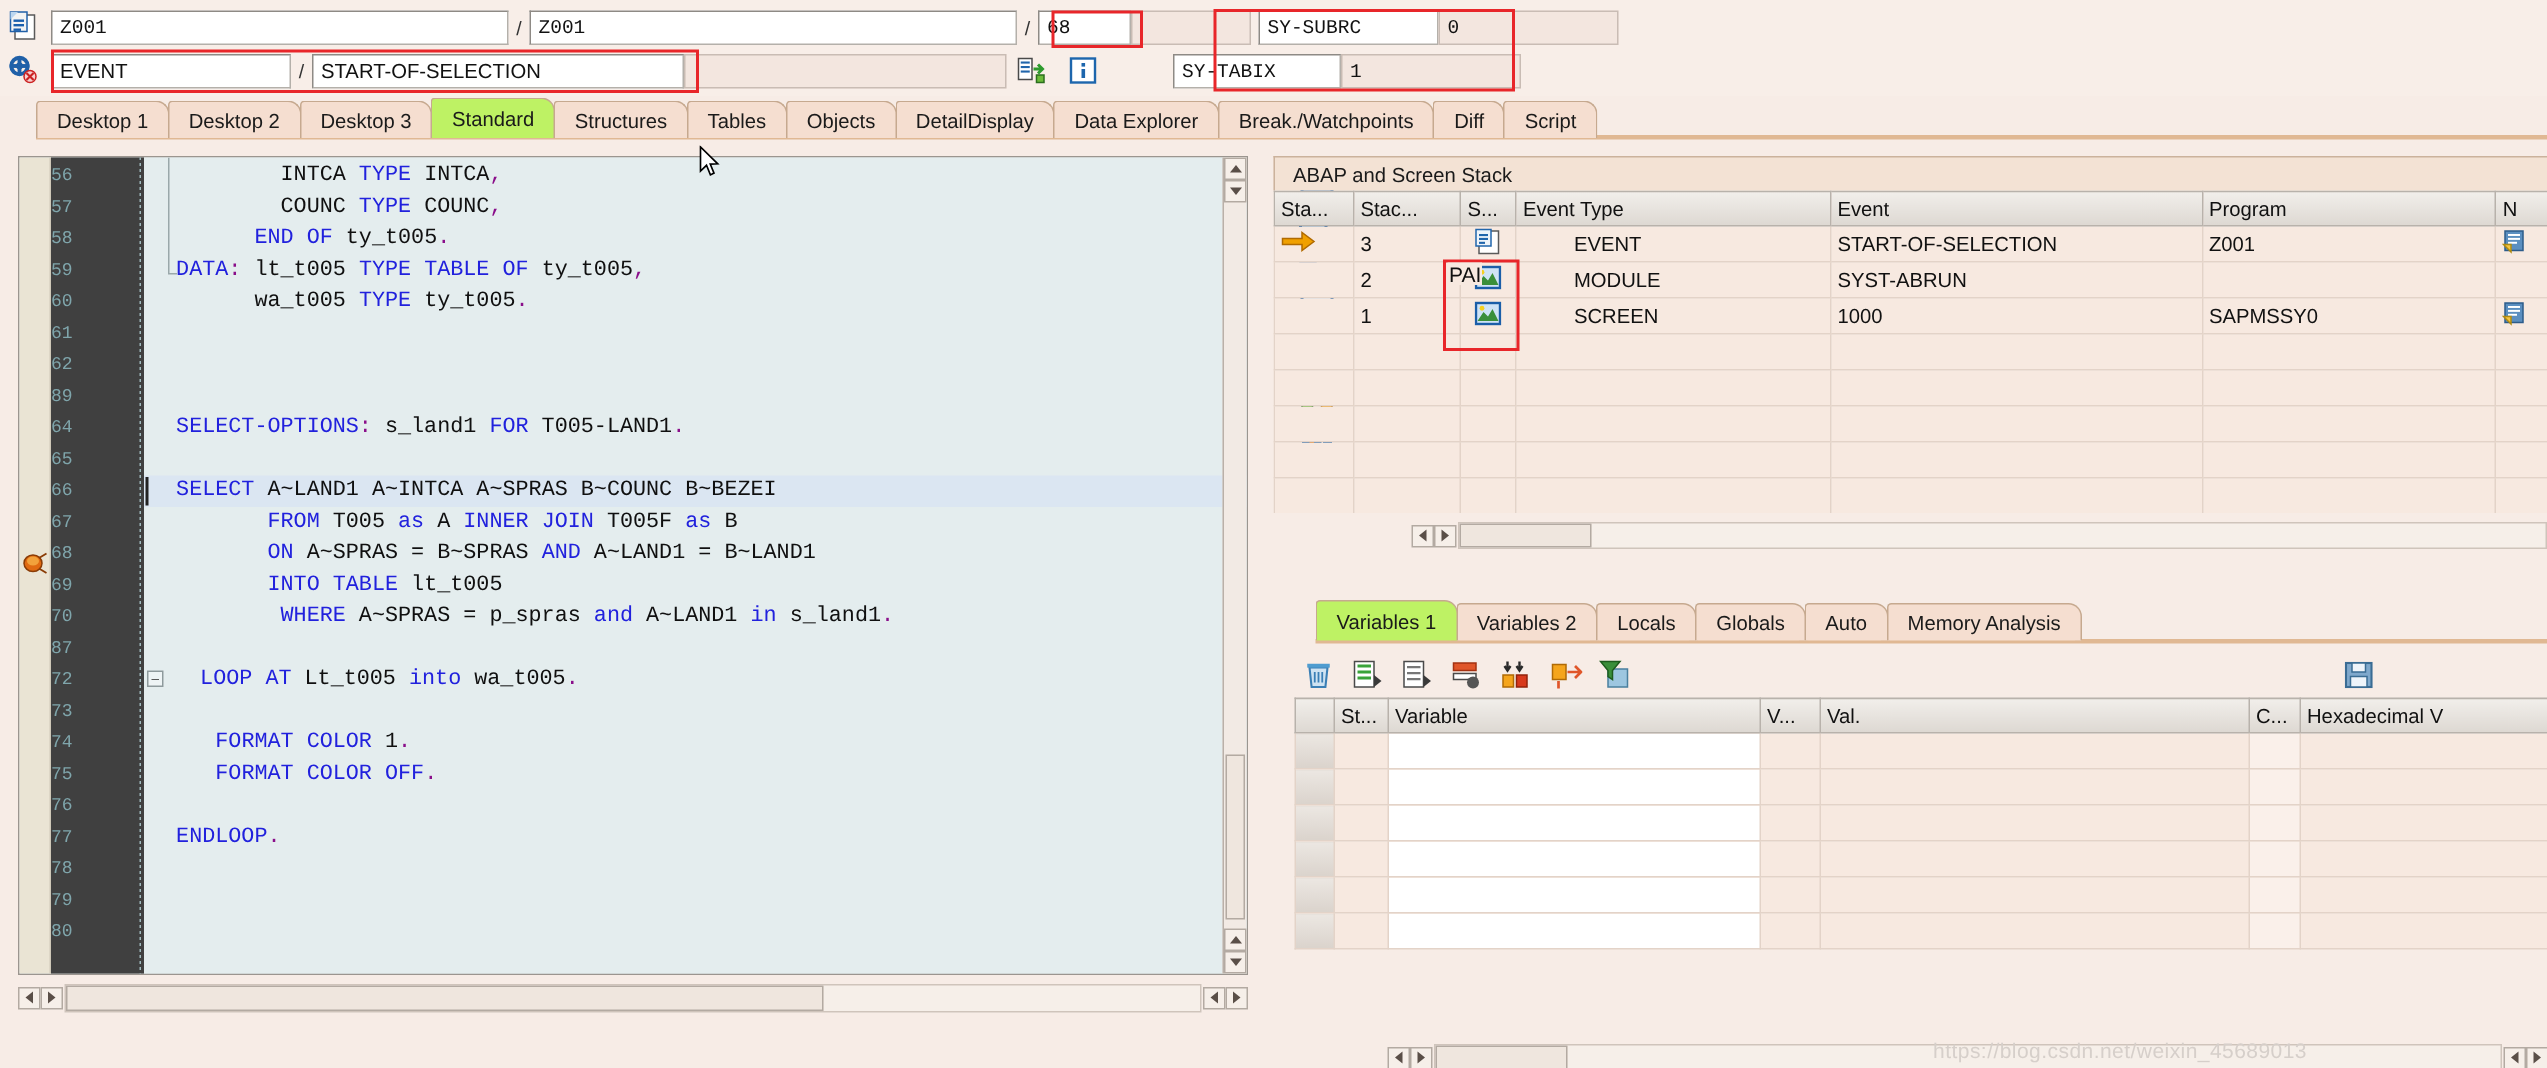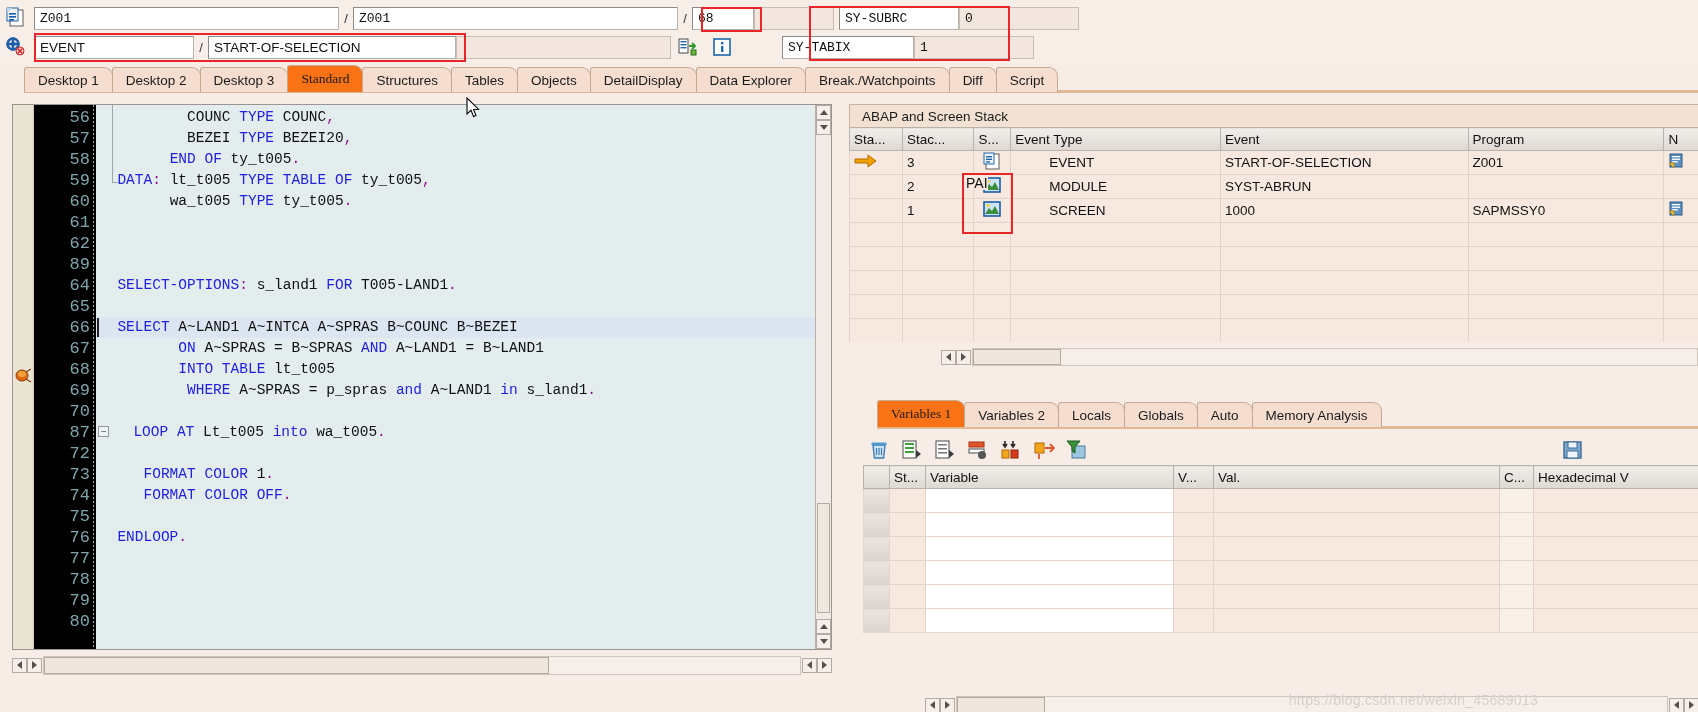--- a/index.html
+++ b/index.html
@@ -54,25 +54,24 @@
     display: flex; align-items: center; justify-content: center;
     font-size: 13.5px; color: #1a1a1a;
     background: #f5ded0;
     border: 1px solid #c6a98f; border-bottom: none;
     border-radius: 3px 9px 0 0;
     margin-right: -1px;
     position: relative;
     white-space: nowrap;
   }
   .tab.active {
-    background: #f97316;
+    background: #bef264;
     font-weight: normal;
     z-index: 3;
     height: 27px;
-    font-family: Liberation Serif, serif;
   }
   .tab-underline {
     position: absolute; left: 24px; top: 90px; width: 1674px; height: 3px;
     background: #e0b893; z-index: 4;
   }
 
   
   .main {
     position: absolute; left: 0; top: 93px; width: 1698px; height: 619px;
   }
@@ -85,23 +84,23 @@
     display: flex;
   }
   .gutter-bp {
     width: 21px; background: #eae4d4; border-right: 1px solid #cfc8b8;
     position: relative; flex: 0 0 auto;
   }
   .bp-marker {
     position: absolute; left: 2px; top: 263px; width: 17px; height: 15px;
   }
   .gutter-num {
-    width: 62px; background: #000000; flex: 0 0 auto;
-    font-family: "Liberation Mono", monospace; font-size: 17px;
-    color: #7fa5ab; text-align: right;
+    width: 62px; background: #404040; flex: 0 0 auto;
+    font-family: "Liberation Mono", monospace; font-size: 12px;
+    color: #7fa5ab; 
     padding-top: 2px; position: relative;
   }
   .gutter-num .ln { height: 21px; line-height: 21px; padding-right: 6px; }
   .gutter-dots {
     position: absolute; right: 2px; top: 0; bottom: 0; width: 1px;
     background: repeating-linear-gradient(to bottom, #9fb9bd 0 2px, transparent 2px 4px);
   }
   .code-area {
     flex: 1 1 auto; position: relative; overflow: hidden;
     background: #e4edee;
@@ -293,21 +292,21 @@
           <rect x="13" y="13" width="5" height="5" fill="#6bbb3a" stroke="#2b6e1e"></rect>
         </svg>
       </div>
       <div class="hdr-icon">
         <svg width="20" height="20" viewBox="0 0 20 20">
           <rect x="2" y="2" width="16" height="16" fill="#ffffff" stroke="#1d66ad" stroke-width="1.6"></rect>
           <rect x="9" y="5" width="2.4" height="2.4" fill="#1d66ad"></rect>
           <rect x="9" y="9" width="2.4" height="6" fill="#1d66ad"></rect>
         </svg>
       </div>
-      <div class="fld" style="width:132px;margin-left:42px">SY-TABIX</div>
+      <div class="fld" style="width:112px;margin-left:42px">SY-TABIX</div>
       <div class="fld flat" style="width:120px">1</div>
     </div>
 
     <div class="redbox" style="left:701px;top:7px;width:61px;height:25px;"></div>
     <div class="redbox" style="left:809px;top:6px;width:201px;height:55px;"></div>
     <div class="redbox" style="left:34px;top:33px;width:432px;height:29px;"></div>
   </div>
 
   <div class="tabstrip">
       <div class="tab">Desktop 1</div>
@@ -359,31 +358,32 @@
           <div class="ln">73</div>
           <div class="ln">74</div>
           <div class="ln">75</div>
           <div class="ln">76</div>
           <div class="ln">77</div>
           <div class="ln">78</div>
           <div class="ln">79</div>
           <div class="ln">80</div>
         </div>
       <div class="code-area">
+          <div class="cline">&nbsp;&nbsp;&nbsp;&nbsp;&nbsp;&nbsp;&nbsp;&nbsp;&nbsp;&nbsp;<span class="pl">INTCA</span>&nbsp;<span class="kw">TYPE</span>&nbsp;<span class="pl">INTCA</span><span class="pn">,</span></div>
           <div class="cline">&nbsp;&nbsp;&nbsp;&nbsp;&nbsp;&nbsp;&nbsp;&nbsp;&nbsp;&nbsp;<span class="pl">COUNC</span>&nbsp;<span class="kw">TYPE</span>&nbsp;<span class="pl">COUNC</span><span class="pn">,</span></div>
-          <div class="cline">&nbsp;&nbsp;&nbsp;&nbsp;&nbsp;&nbsp;&nbsp;&nbsp;&nbsp;&nbsp;<span class="pl">BEZEI</span>&nbsp;<span class="kw">TYPE</span>&nbsp;<span class="pl">BEZEI20</span><span class="pn">,</span></div>
           <div class="cline">&nbsp;&nbsp;&nbsp;&nbsp;&nbsp;&nbsp;&nbsp;&nbsp;<span class="kw">END</span>&nbsp;<span class="kw">OF</span>&nbsp;<span class="pl">ty_t005</span><span class="pn">.</span></div>
           <div class="cline">&nbsp;&nbsp;<span class="kw">DATA</span><span class="pn">:</span>&nbsp;<span class="pl">lt_t005</span>&nbsp;<span class="kw">TYPE</span>&nbsp;<span class="kw">TABLE</span>&nbsp;<span class="kw">OF</span>&nbsp;<span class="pl">ty_t005</span><span class="pn">,</span></div>
           <div class="cline">&nbsp;&nbsp;&nbsp;&nbsp;&nbsp;&nbsp;&nbsp;&nbsp;<span class="pl">wa_t005</span>&nbsp;<span class="kw">TYPE</span>&nbsp;<span class="pl">ty_t005</span><span class="pn">.</span></div>
           <div class="cline"></div>
           <div class="cline"></div>
           <div class="cline"></div>
           <div class="cline">&nbsp;&nbsp;<span class="kw">SELECT-OPTIONS</span><span class="pn">:</span>&nbsp;<span class="pl">s_land1</span>&nbsp;<span class="kw">FOR</span>&nbsp;<span class="pl">T005-LAND1</span><span class="pn">.</span></div>
           <div class="cline"></div>
           <div class="cline hl">&nbsp;&nbsp;<span class="kw">SELECT</span>&nbsp;<span class="pl">A~LAND1</span>&nbsp;<span class="pl">A~INTCA</span>&nbsp;<span class="pl">A~SPRAS</span>&nbsp;<span class="pl">B~COUNC</span>&nbsp;<span class="pl">B~BEZEI</span></div>
+          <div class="cline">&nbsp;&nbsp;&nbsp;&nbsp;&nbsp;&nbsp;&nbsp;&nbsp;&nbsp;<span class="kw">FROM</span>&nbsp;<span class="pl">T005</span>&nbsp;<span class="kw">as</span>&nbsp;<span class="pl">A</span>&nbsp;<span class="kw">INNER</span>&nbsp;<span class="kw">JOIN</span>&nbsp;<span class="pl">T005F</span>&nbsp;<span class="kw">as</span>&nbsp;<span class="pl">B</span></div>
           <div class="cline">&nbsp;&nbsp;&nbsp;&nbsp;&nbsp;&nbsp;&nbsp;&nbsp;&nbsp;<span class="kw">ON</span>&nbsp;<span class="pl">A~SPRAS</span>&nbsp;<span class="pl">=</span>&nbsp;<span class="pl">B~SPRAS</span>&nbsp;<span class="kw">AND</span>&nbsp;<span class="pl">A~LAND1</span>&nbsp;<span class="pl">=</span>&nbsp;<span class="pl">B~LAND1</span></div>
           <div class="cline">&nbsp;&nbsp;&nbsp;&nbsp;&nbsp;&nbsp;&nbsp;&nbsp;&nbsp;<span class="kw">INTO</span>&nbsp;<span class="kw">TABLE</span>&nbsp;<span class="pl">lt_t005</span></div>
           <div class="cline">&nbsp;&nbsp;&nbsp;&nbsp;&nbsp;&nbsp;&nbsp;&nbsp;&nbsp;&nbsp;<span class="kw">WHERE</span>&nbsp;<span class="pl">A~SPRAS</span>&nbsp;<span class="pl">=</span>&nbsp;<span class="pl">p_spras</span>&nbsp;<span class="kw">and</span>&nbsp;<span class="pl">A~LAND1</span>&nbsp;<span class="kw">in</span>&nbsp;<span class="pl">s_land1</span><span class="pn">.</span></div>
           <div class="cline"></div>
           <div class="cline" style="padding-left: 20px;">&nbsp;&nbsp;<span class="kw">LOOP</span>&nbsp;<span class="kw">AT</span>&nbsp;<span class="pl">Lt_t005</span>&nbsp;<span class="kw">into</span>&nbsp;<span class="pl">wa_t005</span><span class="pn">.</span><div class="fold" style="left: 2px;">–</div></div>
           <div class="cline"></div>
           <div class="cline">&nbsp;&nbsp;&nbsp;&nbsp;&nbsp;<span class="kw">FORMAT</span>&nbsp;<span class="kw">COLOR</span>&nbsp;<span class="pl">1</span><span class="pn">.</span></div>
           <div class="cline">&nbsp;&nbsp;&nbsp;&nbsp;&nbsp;<span class="kw">FORMAT</span>&nbsp;<span class="kw">COLOR</span>&nbsp;<span class="kw">OFF</span><span class="pn">.</span></div>
           <div class="cline"></div>
           <div class="cline">&nbsp;&nbsp;<span class="kw">ENDLOOP</span><span class="pn">.</span></div>

